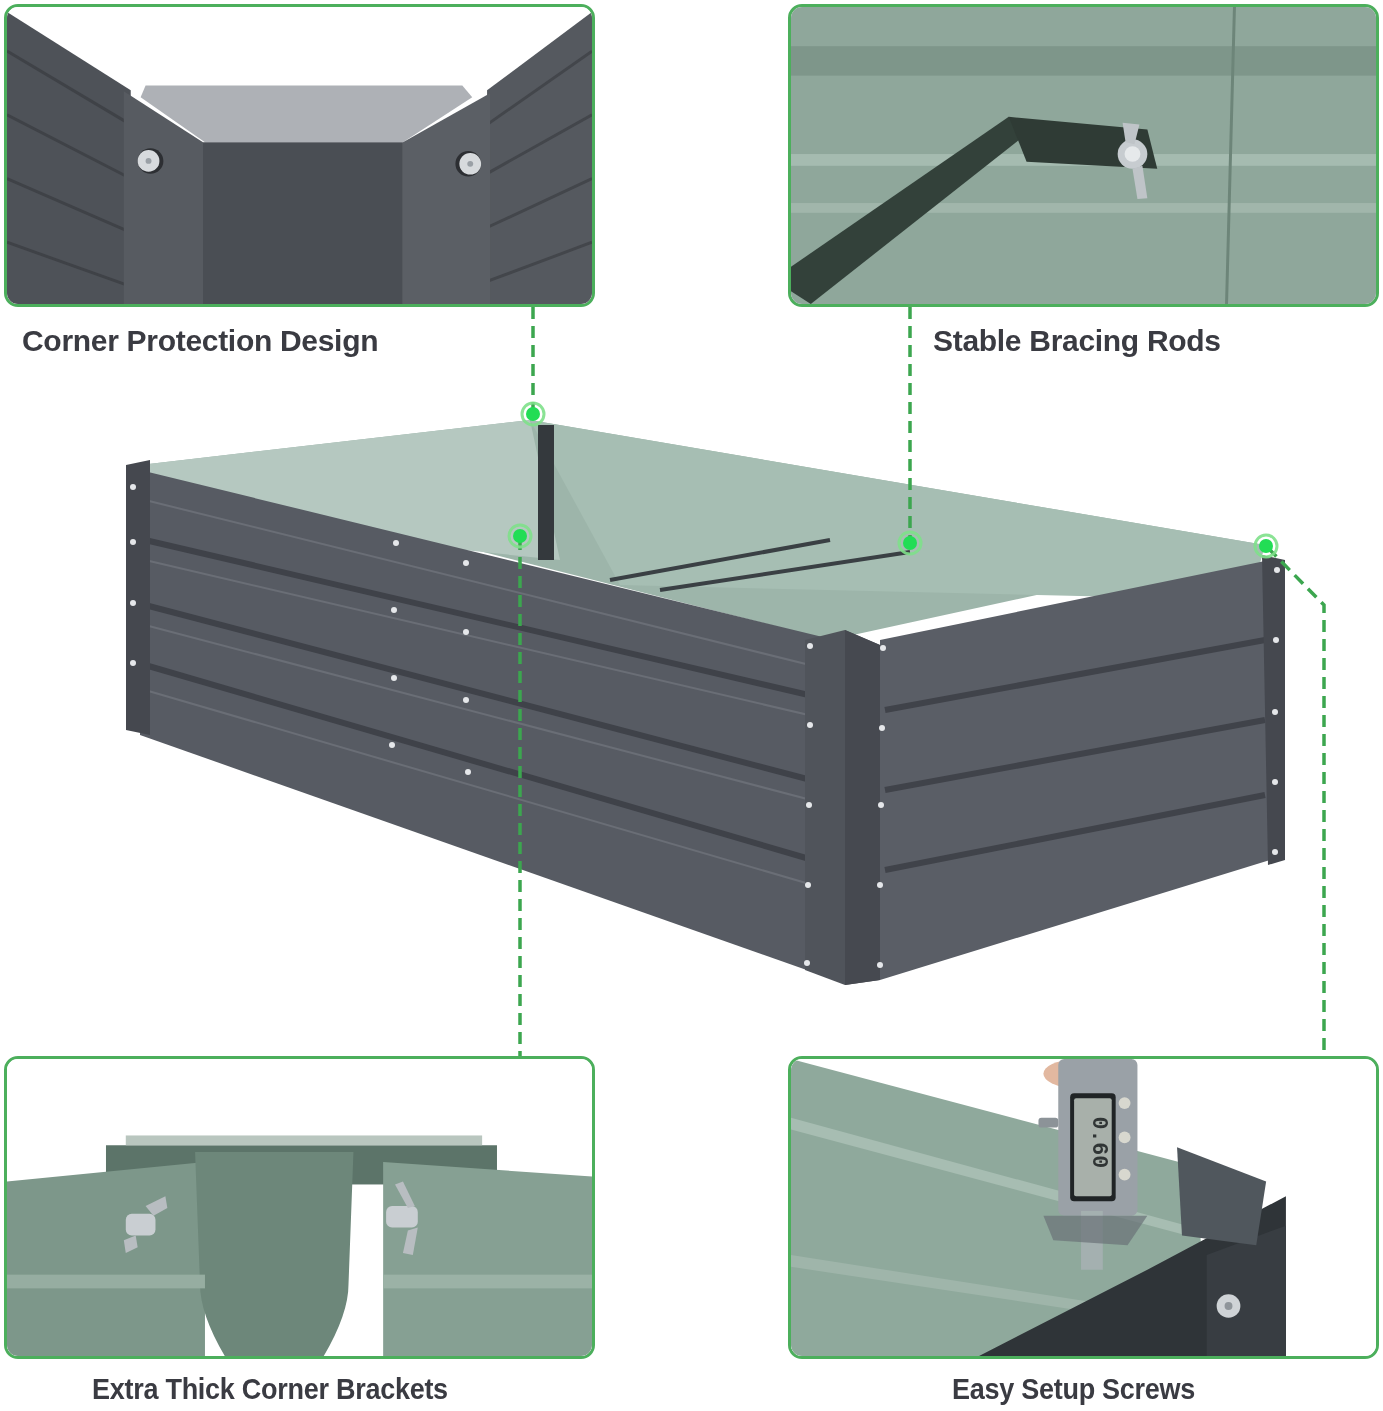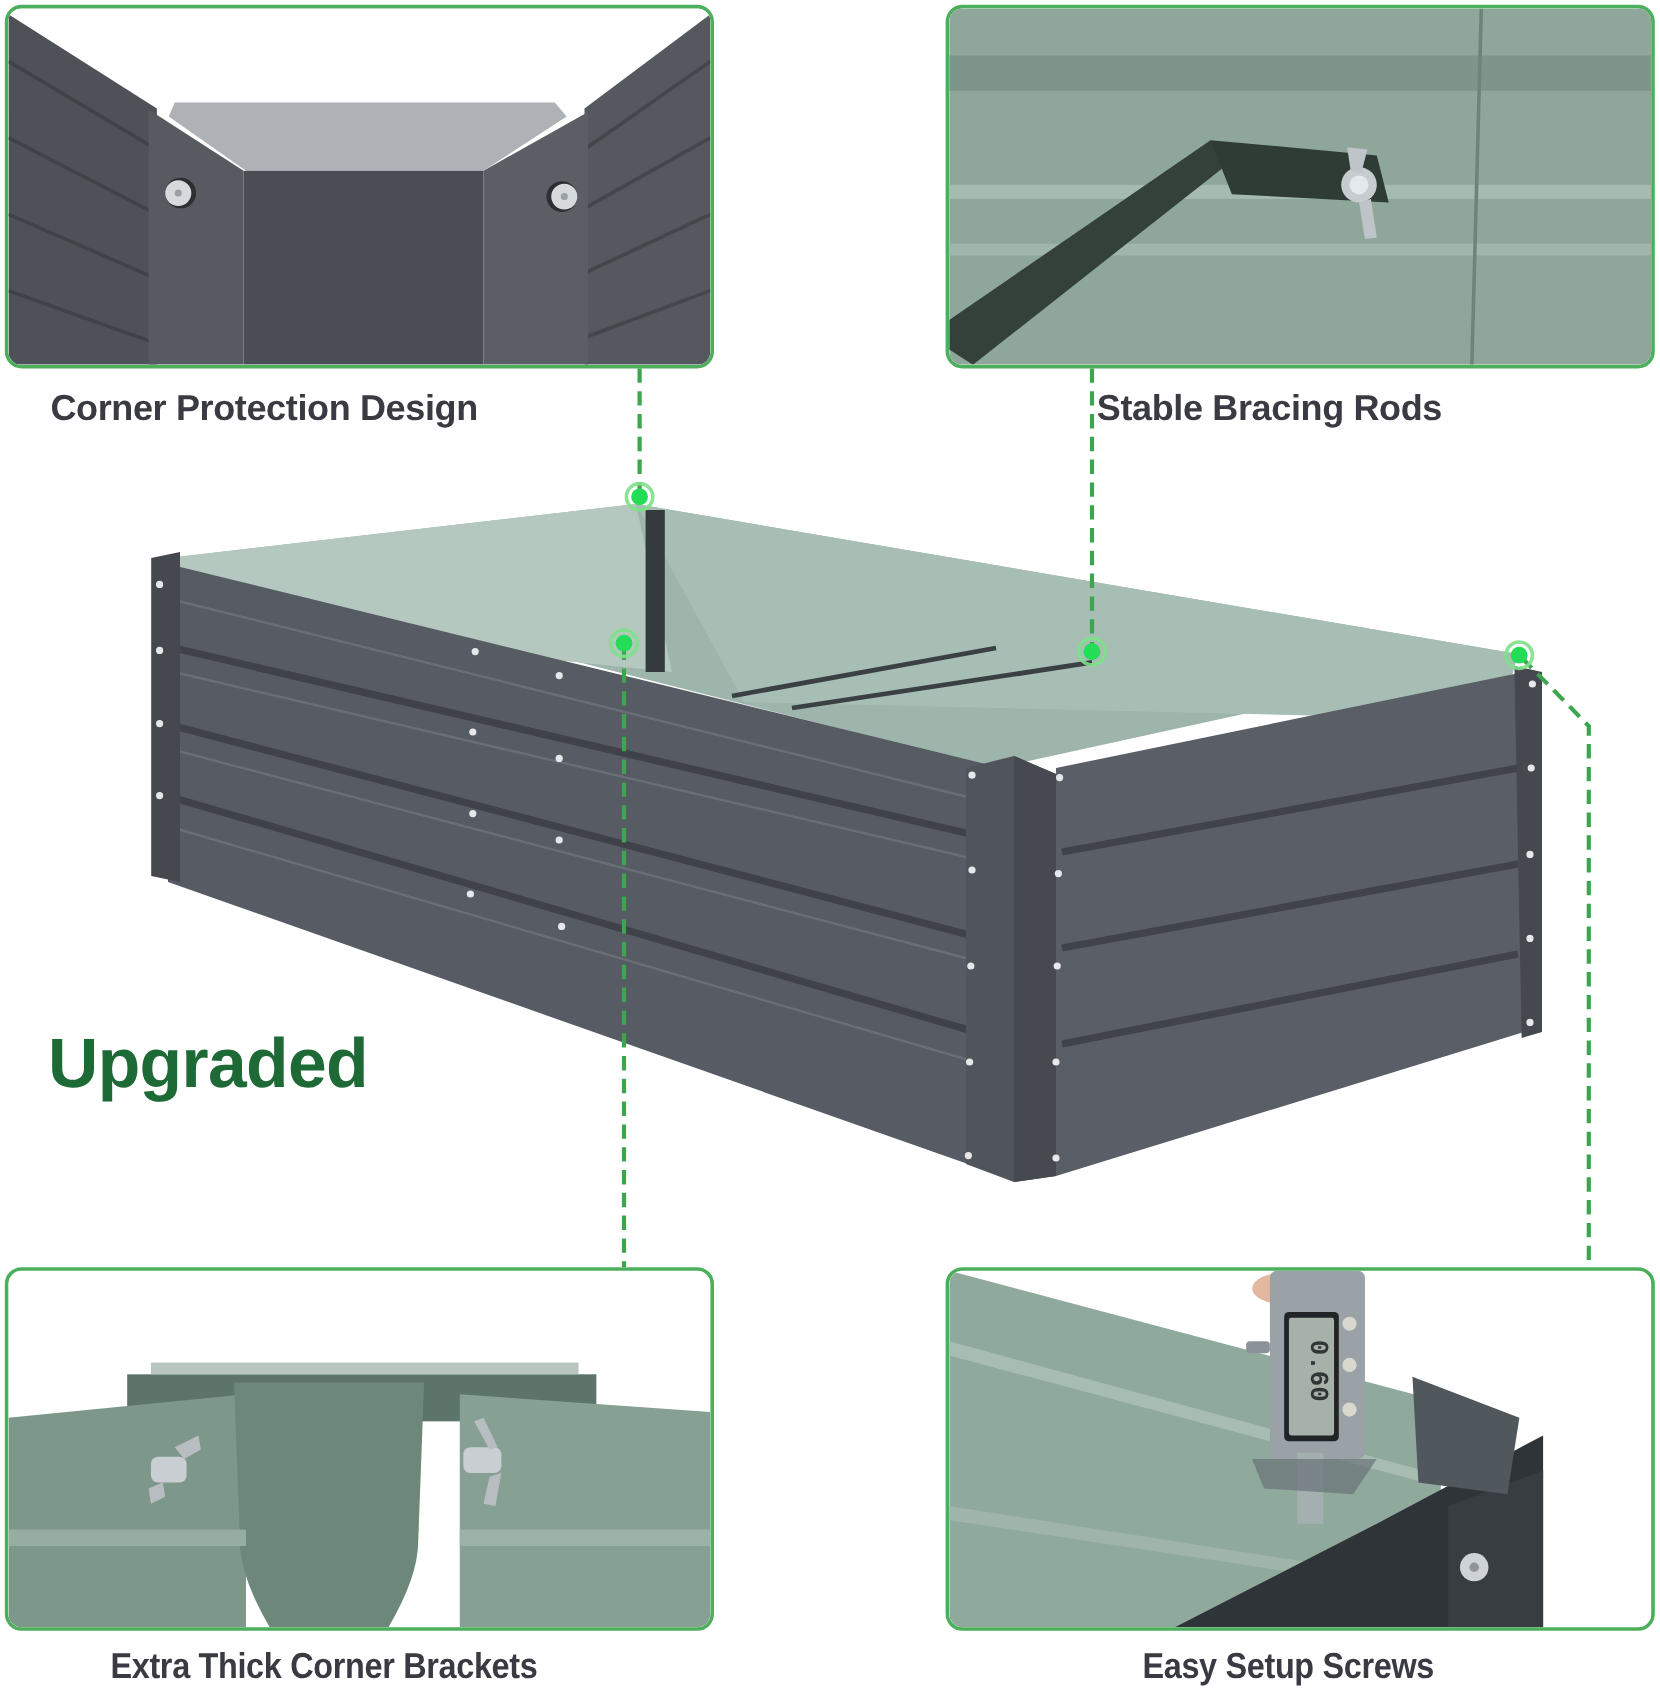--- a/index.html
+++ b/index.html
@@ -21,22 +21,22 @@
 
   .caption {
     position: absolute;
     font-family: "Liberation Sans", sans-serif;
     font-weight: bold;
     font-size: 30px;
     color: #3a3b42;
     letter-spacing: -0.3px;
     white-space: nowrap;
   }
-  #cap-tl { left: 22px; top: 324px; margin-left: 20px; }
-  #cap-tr { left: 914px; top: 324px; }
+  #cap-tl { left: 22px; top: 324px; }
+  #cap-tr { left: 933px; top: 324px; }
   #cap-bl { left: 92px; top: 1372px; transform: scaleX(0.9); transform-origin: left; }
   #cap-br { left: 952px; top: 1372px; transform: scaleX(0.9); transform-origin: left; }
 
   .headline {
     position: absolute;
     left: 40px;
     top: 852px;
     font-family: "Liberation Sans", sans-serif;
     font-weight: bold;
     font-size: 58px;
@@ -246,14 +246,13 @@
       <circle class="callout-dot" cx="1266" cy="546" r="7"></circle>
   </g>
 </svg>
 
 <div class="caption" id="cap-tl">Corner Protection Design</div>
 <div class="caption" id="cap-tr">Stable Bracing Rods</div>
 <div class="caption" id="cap-bl">Extra Thick Corner Brackets</div>
 <div class="caption" id="cap-br">Easy Setup Screws</div>
 
 <div class="headline">
-  <div>Upgraded</div>
 </div>
 
 </body></html>

